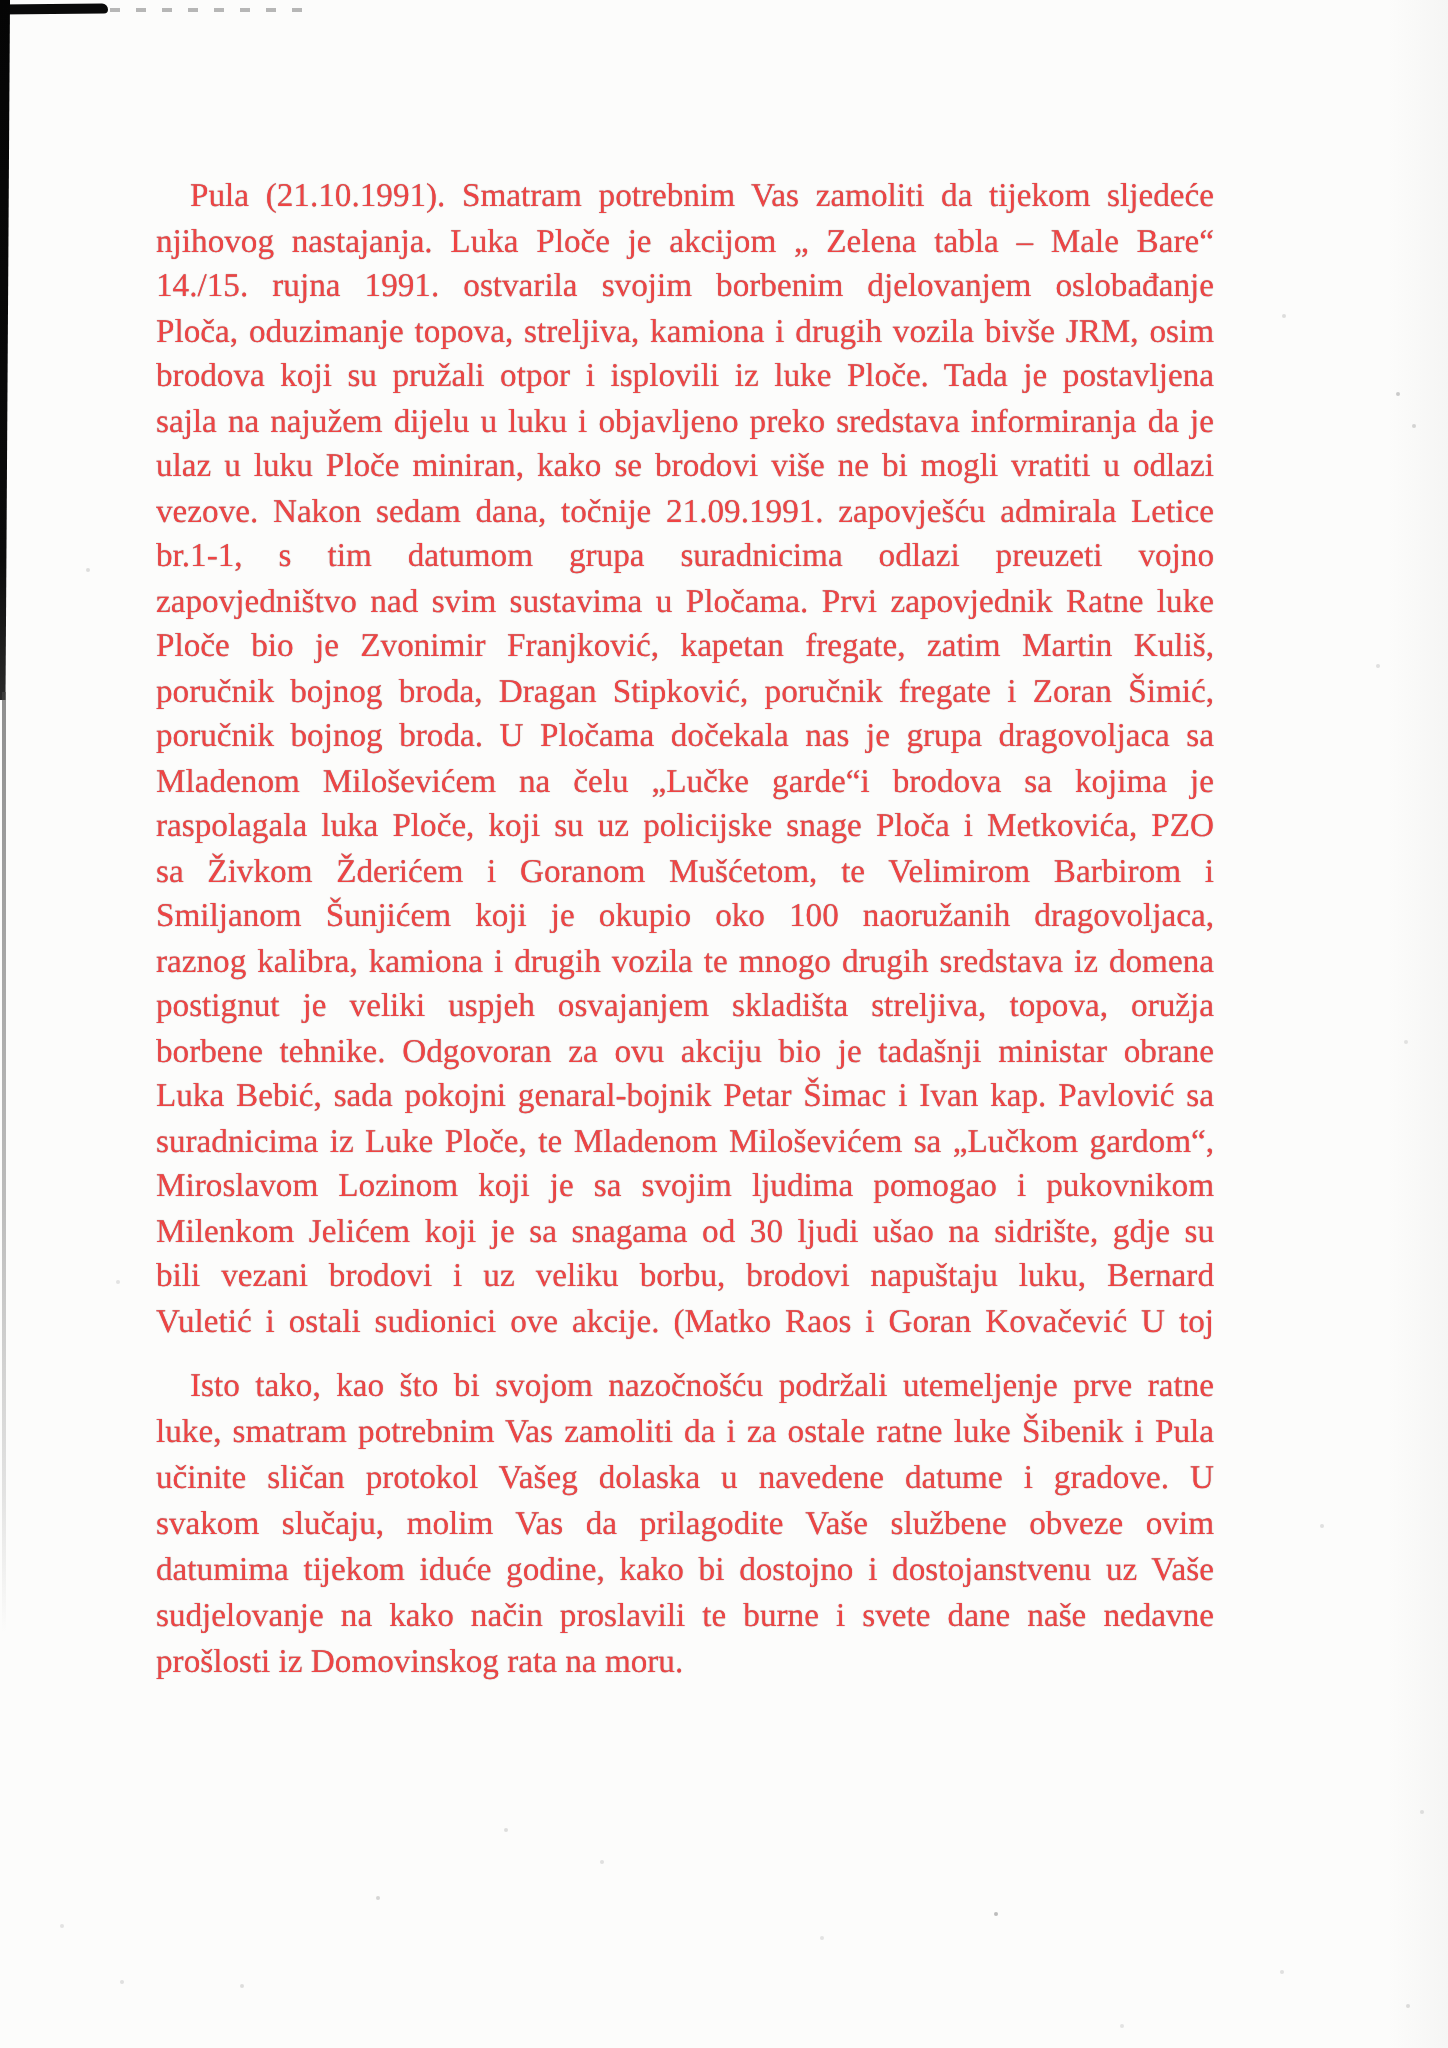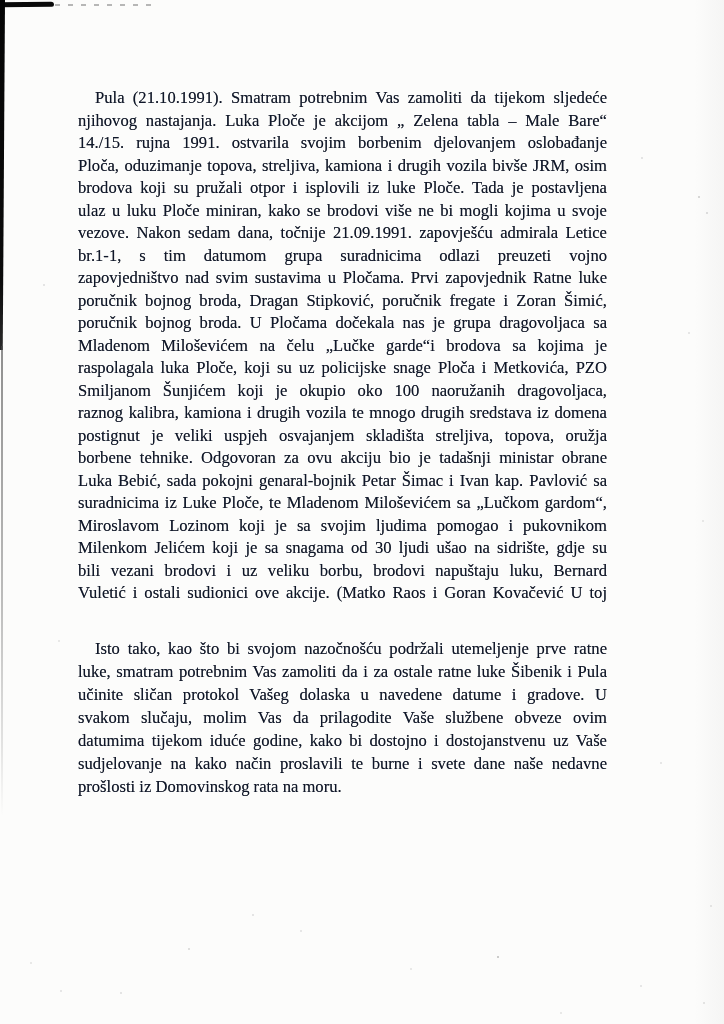--- a/index.html
+++ b/index.html
@@ -59,28 +59,28 @@
       120px 992px 0 0 rgba(150,150,150,.30),
       60px  990px 0 0 rgba(150,150,150,.28),
       30px  962px 0 0 rgba(150,150,150,.25),
       640px 985px 0 0 rgba(150,150,150,.28),
       703px 1002px 0 0 rgba(150,150,150,.30),
       560px 1012px 0 0 rgba(150,150,150,.25),
       710px 905px 0 0 rgba(150,150,150,.28);
   }
   .textblock{
     position:absolute;left:78px;top:87px;width:529px;
-    color:#0f172a;font-size:16.6px;
+    color:#ef4444;font-size:16.6px;
     text-shadow:0 0 .5px rgba(15,15,15,.55);
   }
   .para .line{
     line-height:22.5px;height:22.5px;overflow:hidden;
     text-align:justify;text-align-last:justify;
   }
-  .para.second{margin-top:32px;}
+  .para.second{margin-top:9px;}
   .para.second .line{line-height:23px;height:23px;}
   .line.first{text-indent:17px;}
   .line.last{text-align-last:left;}
 </style>
 </head>
 <body>
 
 <div class="page">
   <div class="right-vignette"></div>
   <div class="corner-streak"></div>
@@ -89,28 +89,31 @@
   <div class="left-line"></div>
   <div class="speckles"></div>
 
   <div class="textblock">
     <div class="para first">
         <div class="line first">Pula (21.10.1991). Smatram potrebnim Vas zamoliti da tijekom sljedeće</div>
         <div class="line">njihovog nastajanja. Luka Ploče je akcijom „ Zelena tabla – Male Bare“</div>
         <div class="line">14./15. rujna 1991. ostvarila svojim borbenim djelovanjem oslobađanje</div>
         <div class="line">Ploča, oduzimanje topova, streljiva, kamiona i drugih vozila bivše JRM, osim</div>
         <div class="line">brodova koji su pružali otpor i isplovili iz luke Ploče. Tada je postavljena</div>
-        <div class="line">ulaz u luku Ploče miniran, kako se brodovi više ne bi mogli kojima u svoje</div>
+        <div class="line">sajla na najužem dijelu u luku i objavljeno preko sredstava informiranja da je</div>
+        <div class="line">ulaz u luku Ploče miniran, kako se brodovi više ne bi mogli vratiti u odlazi</div>
         <div class="line">vezove. Nakon sedam dana, točnije 21.09.1991. zapovješću admirala Letice</div>
         <div class="line">br.1-1, s tim datumom grupa suradnicima odlazi preuzeti vojno</div>
         <div class="line">zapovjedništvo nad svim sustavima u Pločama. Prvi zapovjednik Ratne luke</div>
+        <div class="line">Ploče bio je Zvonimir Franjković, kapetan fregate, zatim Martin Kuliš,</div>
         <div class="line">poručnik bojnog broda, Dragan Stipković, poručnik fregate i Zoran Šimić,</div>
         <div class="line">poručnik bojnog broda. U Pločama dočekala nas je grupa dragovoljaca sa</div>
         <div class="line">Mladenom Miloševićem na čelu „Lučke garde“i brodova sa kojima je</div>
         <div class="line">raspolagala luka Ploče, koji su uz policijske snage Ploča i Metkovića, PZO</div>
+        <div class="line">sa Živkom Žderićem i Goranom Mušćetom, te Velimirom Barbirom i</div>
         <div class="line">Smiljanom Šunjićem koji je okupio oko 100 naoružanih dragovoljaca,</div>
         <div class="line">raznog kalibra, kamiona i drugih vozila te mnogo drugih sredstava iz domena</div>
         <div class="line">postignut je veliki uspjeh osvajanjem skladišta streljiva, topova, oružja</div>
         <div class="line">borbene tehnike. Odgovoran za ovu akciju bio je tadašnji ministar obrane</div>
         <div class="line">Luka Bebić, sada pokojni genaral-bojnik Petar Šimac i Ivan kap. Pavlović sa</div>
         <div class="line">suradnicima iz Luke Ploče, te Mladenom Miloševićem sa „Lučkom gardom“,</div>
         <div class="line">Miroslavom Lozinom koji je sa svojim ljudima pomogao i pukovnikom</div>
         <div class="line">Milenkom Jelićem koji je sa snagama od 30 ljudi ušao na sidrište, gdje su</div>
         <div class="line">bili vezani brodovi i uz veliku borbu, brodovi napuštaju luku, Bernard</div>
         <div class="line">Vuletić i ostali sudionici ove akcije. (Matko Raos i Goran Kovačević U toj</div>

